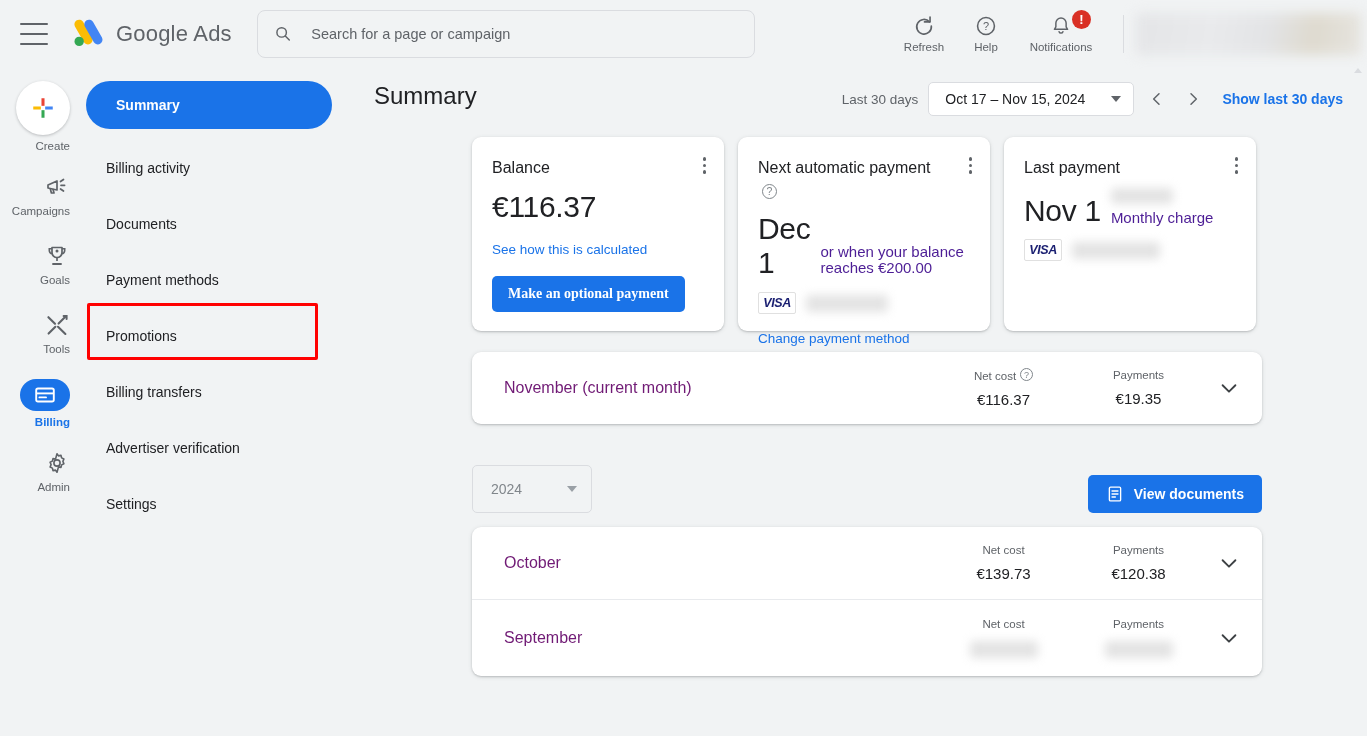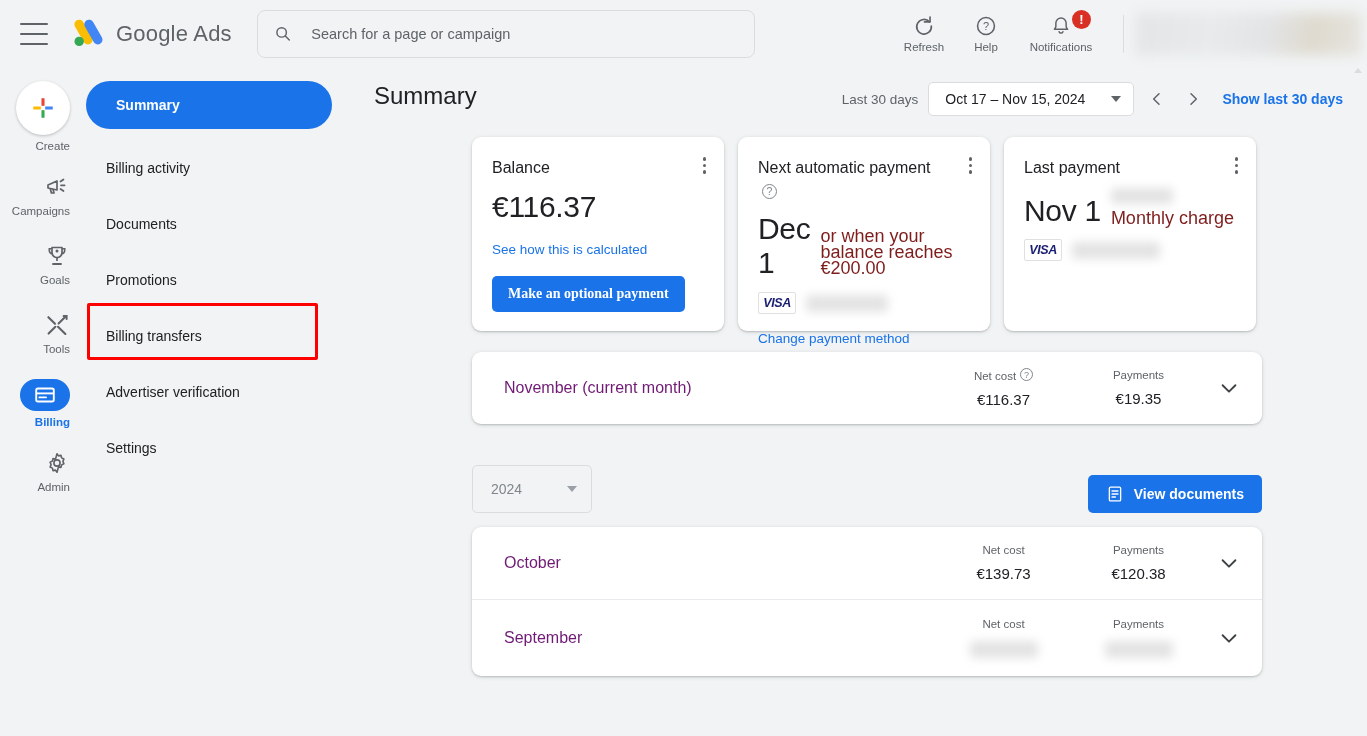--- a/index.html
+++ b/index.html
@@ -151,21 +151,21 @@
   }
   .big-amount { font-size: 30px; color: #202124; margin-top: 10px; letter-spacing: -.3px; }
   .link { font-size: 13.5px; color: #1a73e8; cursor: pointer; }
   .btn-primary {
     background: #1a73e8; color: #fff; border: none; border-radius: 5px;
     font-family: "Liberation Sans", sans-serif; font-size: 14px; font-weight: bold;
     height: 36px; padding: 0 16px; cursor: pointer;
   }
   .dateline { display: flex; align-items: flex-end; gap: 10px; margin-top: 8px; }
   .date-big { font-size: 30px; color: #202124; letter-spacing: -.3px; }
-  .date-note { font-size: 18px; color: #7f1d1d; line-height: 16px; padding-bottom: 4px; }
+  .date-note { font-size: 15px; color: #4c1d95; line-height: 16px; padding-bottom: 4px; }
   .visa {
     width: 38px; height: 22px; border: 1px solid #e0e0e0; border-radius: 2px;
     background: #fff; display: flex; align-items: center; justify-content: center;
     font-size: 12.5px; font-weight: bold; font-style: italic; color: #1a1f71; letter-spacing: -.4px;
   }
   .blur-chip { filter: blur(5px); border-radius: 3px; background: #e3e3e3; }
 
   .monthcard { position: absolute; left: 112px; width: 790px; }
   .monthrow { display: flex; align-items: center; height: 72px; padding: 0 22px 0 32px; position: relative; }
   .month-name { font-size: 16px; color: #701a75; flex: 1; }
@@ -327,20 +327,23 @@
   <div class="subnav-item first active" style="margin-top:14px;">
     <span>Summary</span>
   </div>
   <div class="subnav-item">
     <span>Billing activity</span>
   </div>
   <div class="subnav-item">
     <span>Documents</span>
   </div>
   <div class="subnav-item">
+    <span>Payment methods</span>
+  </div>
+  <div class="subnav-item">
     <span>Promotions</span>
   </div>
   <div class="subnav-item">
     <span>Billing transfers</span>
   </div>
   <div class="subnav-item">
     <span>Advertiser verification</span>
   </div>
   <div class="subnav-item">
     <span>Settings</span>

